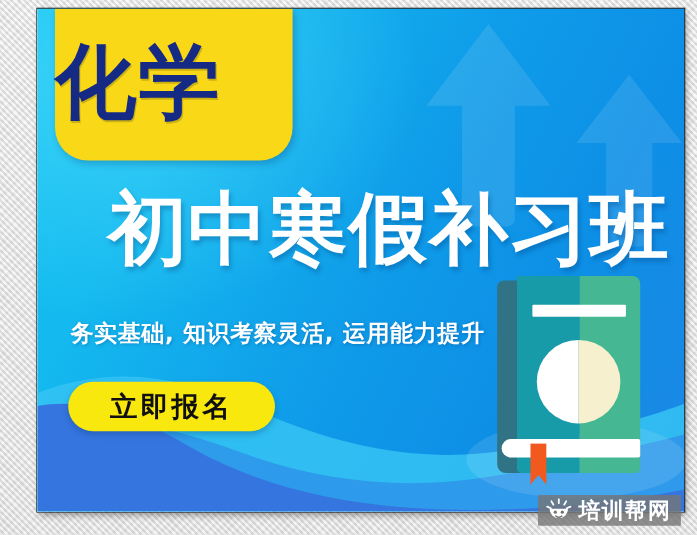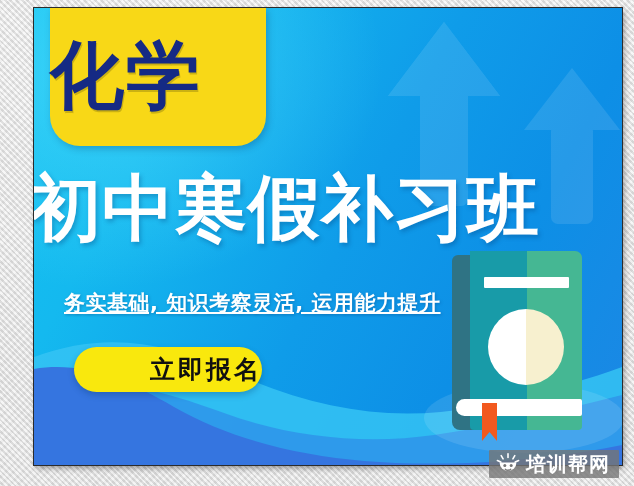--- a/index.html
+++ b/index.html
@@ -72,37 +72,37 @@
     transform:translateY(-2px);
   }
 
   
   #headline{
     position:absolute;left:-5px;top:162px;width:580px;
     font-size:72px;font-weight:bold;color:#ffffff;
     letter-spacing:1px;line-height:1.06;white-space:nowrap;
     font-family:"DejaVu Sans","Liberation Sans",sans-serif;
     text-shadow:2px 3px 4px rgba(0,60,120,.30);
+    text-align:right;
   }
 
   
   #subtitle{
     position:absolute;left:30px;top:281px;
     font-size:21px;font-weight:bold;color:#ffffff;
     letter-spacing:.5px;white-space:nowrap;
     font-family:"DejaVu Sans","Liberation Sans",sans-serif;
     text-shadow:1px 1px 3px rgba(0,60,120,.35);
-    text-decoration:underline;
   }
 
   
   #cta-button{
-    position:absolute;left:40px;top:339px;width:188px;height:45px;
+    position:absolute;left:28px;top:339px;width:188px;height:45px;
     background:#f9e80d;border-radius:23px;
-    display:flex;align-items:center;justify-content:flex-end;
+    display:flex;align-items:center;justify-content:center;
     box-shadow:0 3px 6px rgba(0,45,95,.28);
     cursor:pointer;
   }
   #cta-label{
     font-size:25px;font-weight:bold;color:#101010;letter-spacing:3px;
     font-family:"DejaVu Sans","Liberation Sans",sans-serif;
   }
 
   
   .wave{position:absolute;bottom:0;left:0;width:588px;height:170px;}

